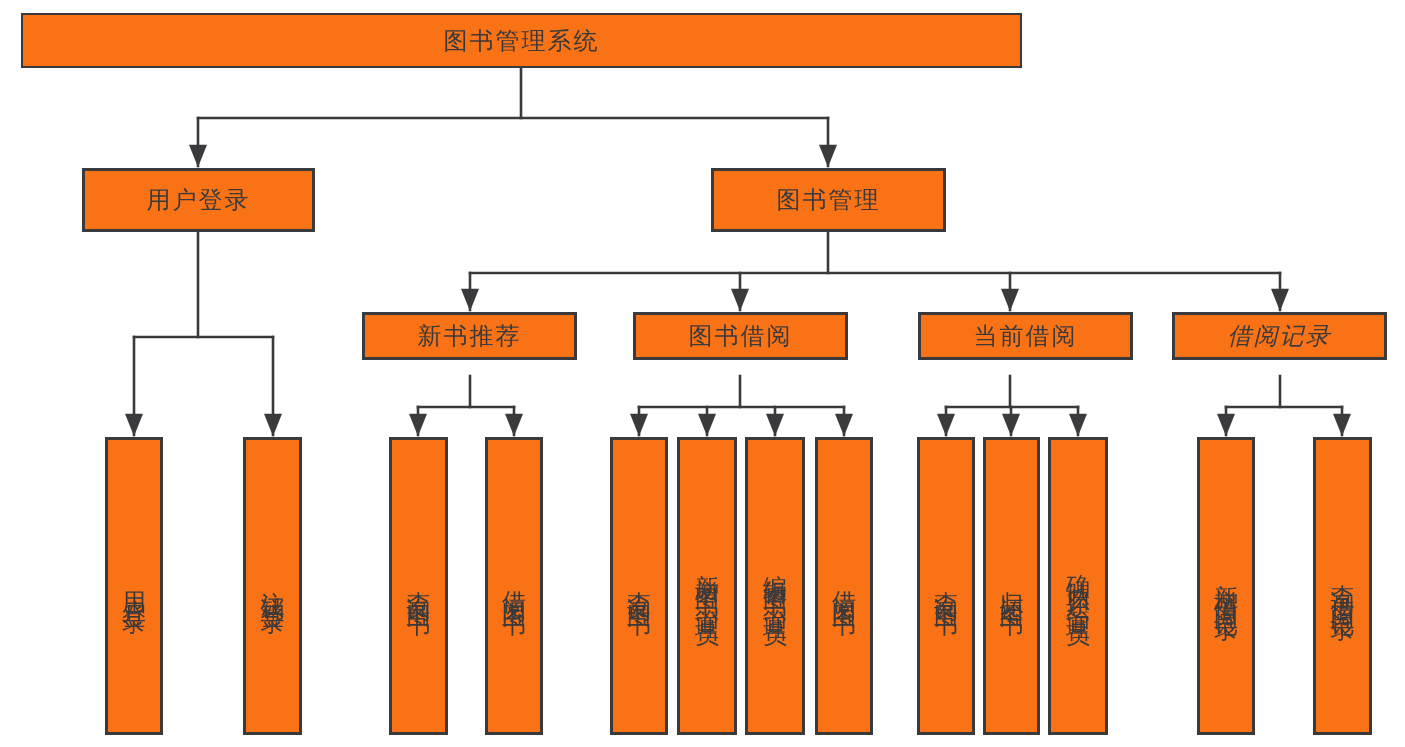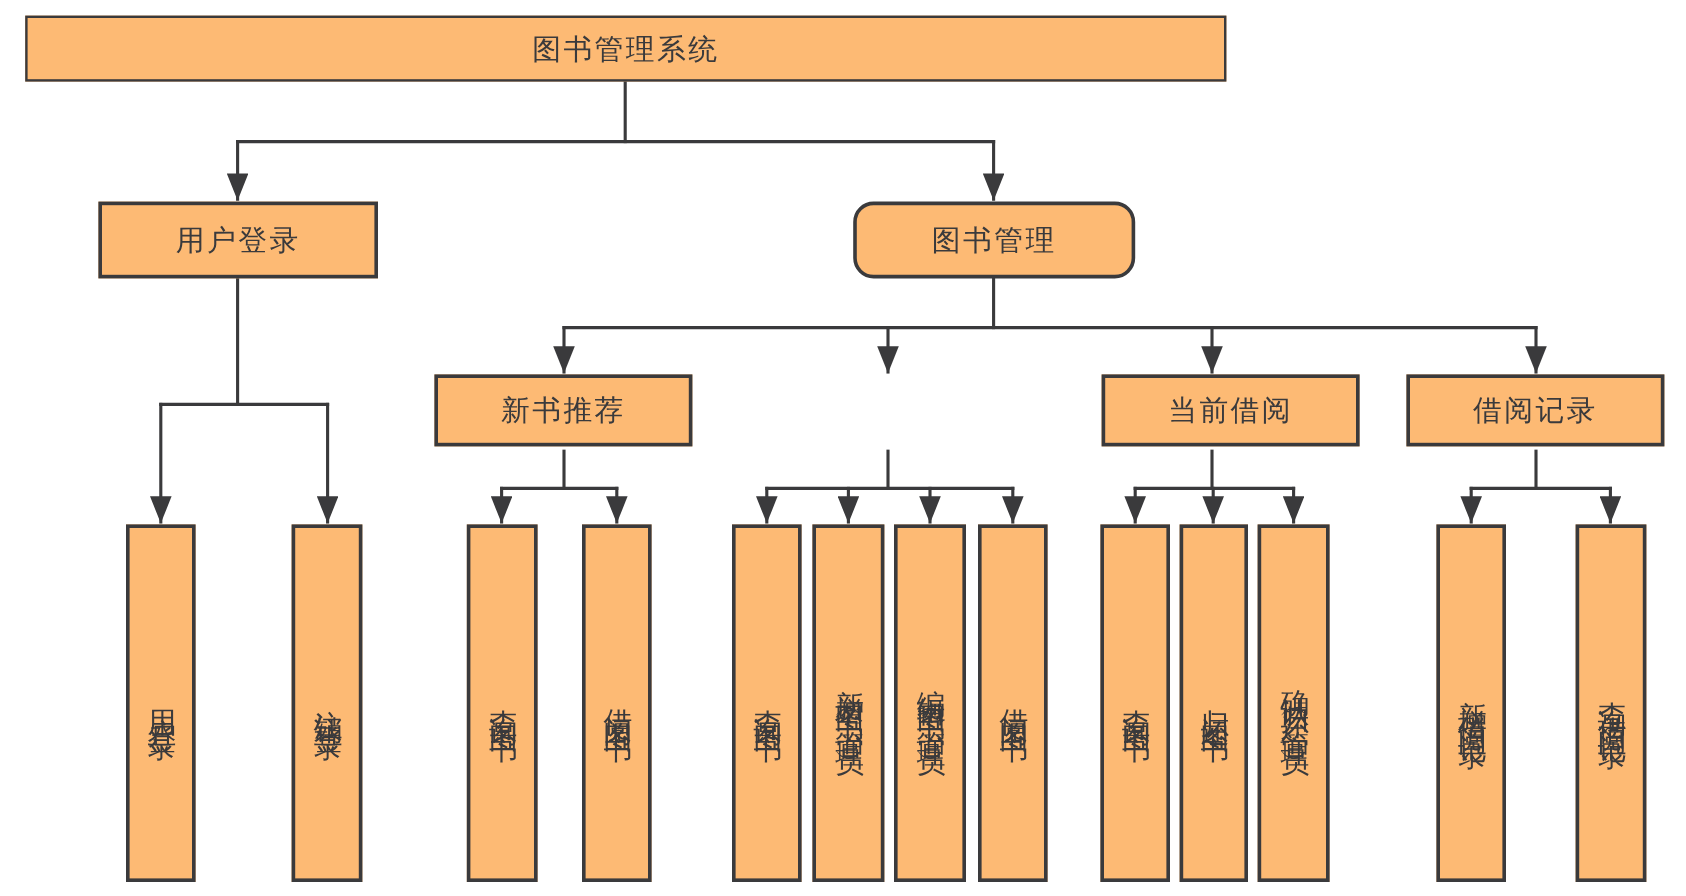--- a/index.html
+++ b/index.html
@@ -12,33 +12,33 @@
   body{font-family:"Liberation Sans","DejaVu Sans",sans-serif;}
   .stage{
     position:relative;width:1405px;height:747px;background:var(--bg);
     overflow:hidden;
   }
   svg.connectors{position:absolute;left:0;top:0;width:1405px;height:747px;}
   svg.connectors path{stroke:var(--line);stroke-width:2.6;fill:none;stroke-linecap:square;}
   svg.connectors .head{fill:var(--line);stroke:none;}
   .box{
     position:absolute;box-sizing:border-box;border:3px solid var(--line);
-    background:#fdba74;display:flex;align-items:center;justify-content:center;
+    background:#f97316;display:flex;align-items:center;justify-content:center;
     color:var(--text);
   }
   .h .lbl{font-size:24px;letter-spacing:2px;white-space:nowrap;}
   .root{left:21px;top:13px;width:1001px;height:55px;border-width:2.5px;}
   .lv2{top:168px;height:64px;}
   .n-user{left:82px;width:233px;}
-  .n-mgmt{left:711px;width:235px;border-radius:17px;}
-  .lv3{top:312px;height:60px;width:215px;}
+  .n-mgmt{left:711px;width:235px;}
+  .lv3{top:312px;height:48px;width:215px;}
   .n-l3a{left:362px;}
   .n-l3b{left:633px;}
   .n-l3c{left:902px;margin-left:16px;}
-  .n-l3d{left:1172px;}
+  .n-l3d{left:1172px;font-style:italic;}
   .leaf{top:437px;height:298px;width:58px;}
   .leaf .lbl{
     writing-mode:vertical-rl;font-size:24px;letter-spacing:7px;
     line-height:1;white-space:nowrap;
   }
   .f1{left:105px;}  .f2{left:243px;width:59px;}
   .f3{left:389px;width:59px;}  .f4{left:485px;}
   .f5{left:610px;}  .f6{left:677px;width:60px;}
   .f7{left:745px;width:60px;}  .f8{left:815px;}
   .f9{left:917px;}  .f10{left:983px;width:57px;}
@@ -110,20 +110,23 @@
   <div class="box h lv2 n-user">
     <span class="lbl">用户登录</span>
   </div>
   <div class="box h lv2 n-mgmt">
     <span class="lbl">图书管理</span>
   </div>
 
   <div class="box h lv3 n-l3a">
     <span class="lbl">新书推荐</span>
   </div>
+  <div class="box h lv3 n-l3b">
+    <span class="lbl">图书借阅</span>
+  </div>
   <div class="box h lv3 n-l3c">
     <span class="lbl">当前借阅</span>
   </div>
   <div class="box h lv3 n-l3d">
     <span class="lbl">借阅记录</span>
   </div>
 
   <div class="box leaf f1">
     <span class="lbl">用户登录</span>
   </div>

